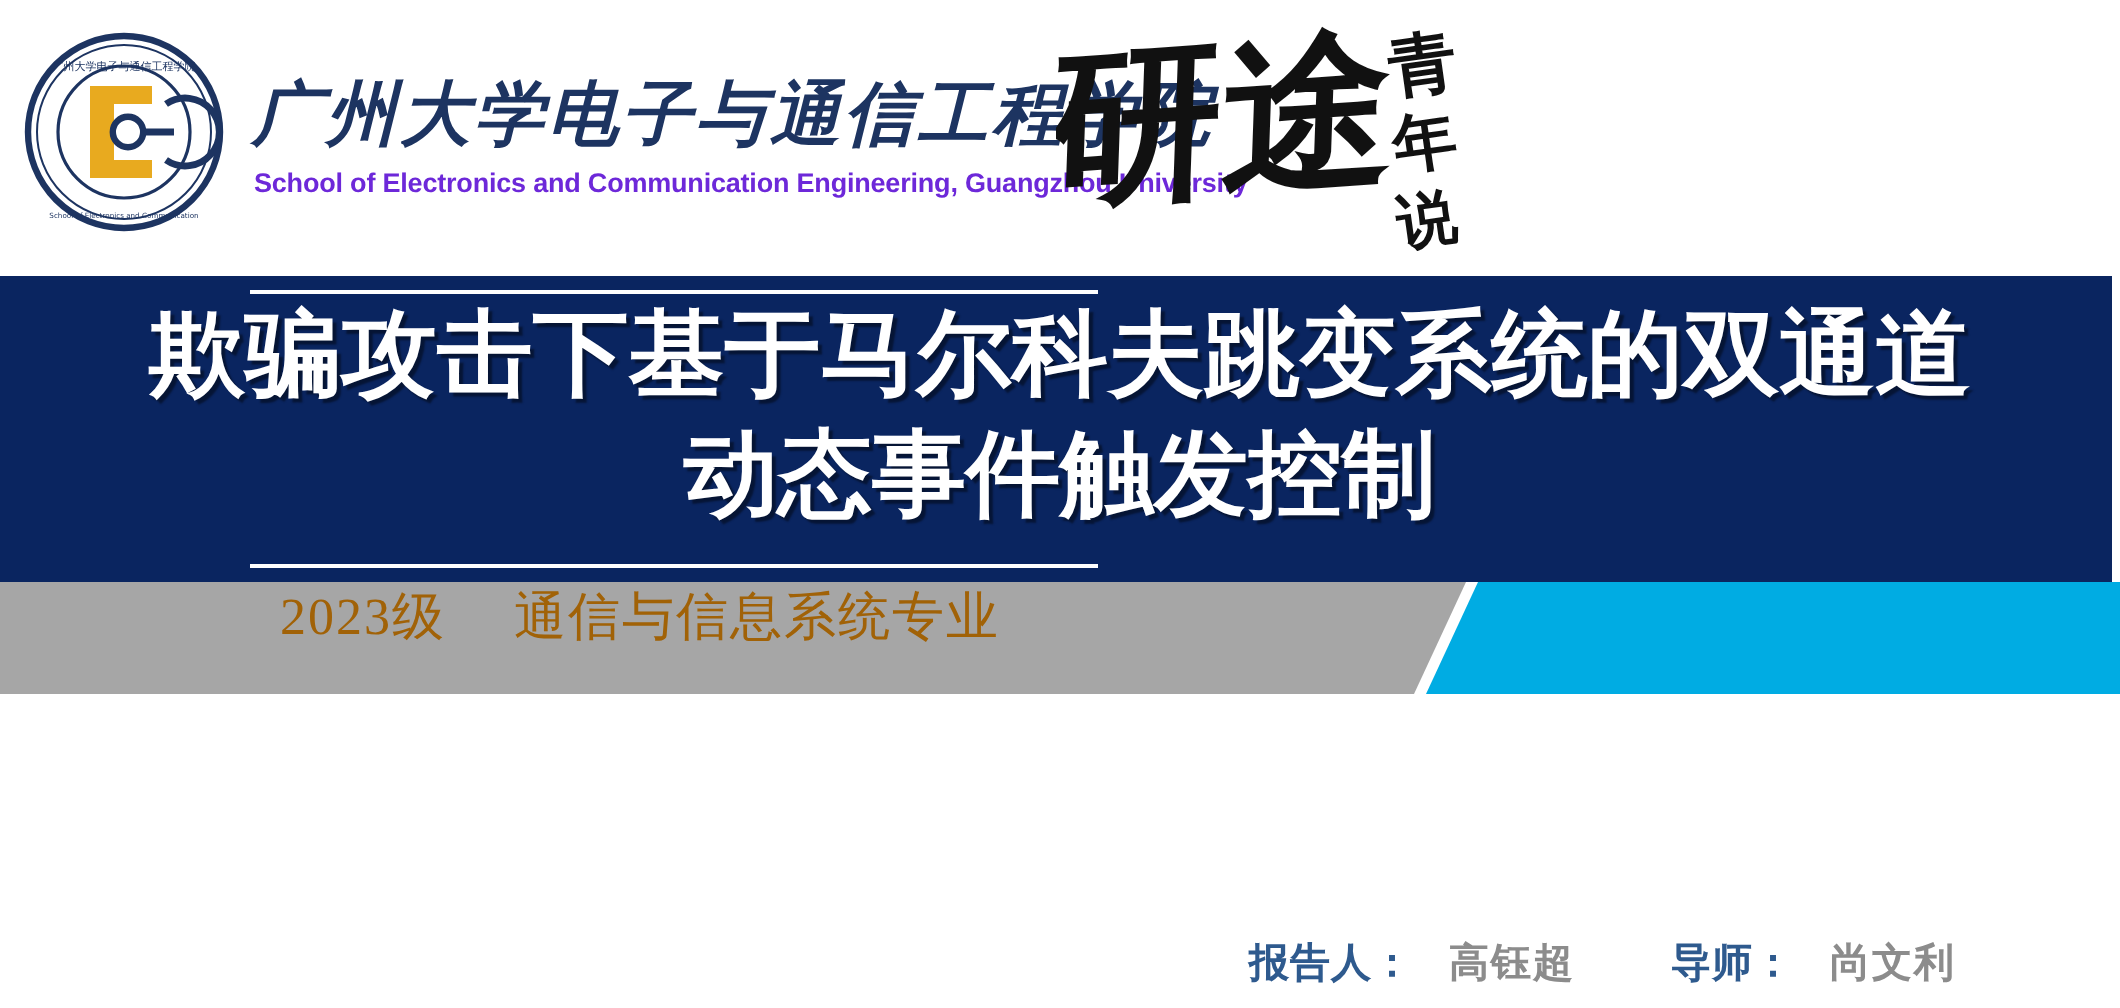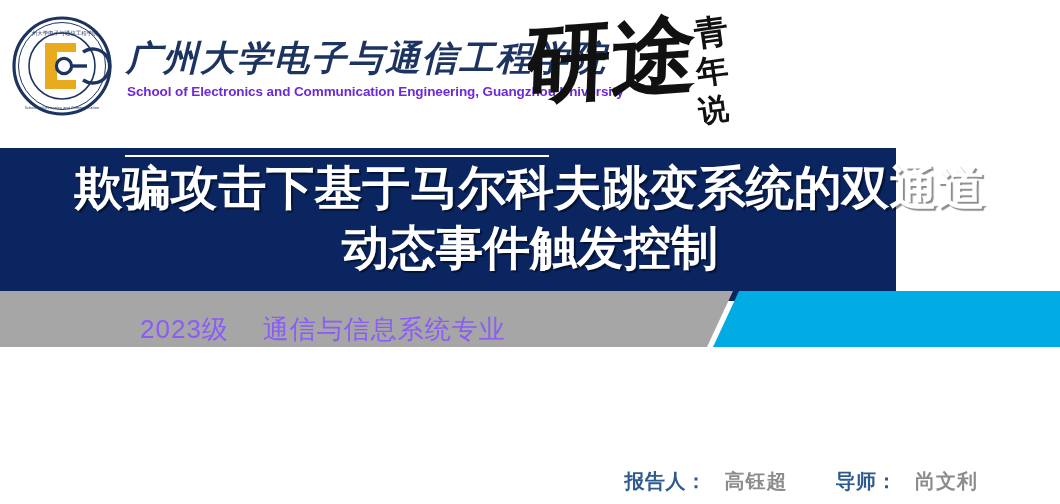--- a/index.html
+++ b/index.html
@@ -64,22 +64,22 @@
     left: 528px;
     top: 2px;
     width: 250px;
     height: 132px;
   }
 
   
   .title-band {
     position: absolute;
     left: 0;
-    top: 148px;
-    width: 896px;
+    top: 138px;
+    width: 1056px;
     height: 153px;
     background: #0a2560;
   }
   .rule {
     position: absolute;
     left: 125px;
     width: 424px;
     height: 2px;
     background: #ffffff;
   }
@@ -125,26 +125,26 @@
     width: 1060px; height: 56px;
     background: #00ace3;
     clip-path: polygon(739px 0, 1060px 0, 1060px 56px, 713px 56px);
   }
   .band-text {
     position: absolute;
     left: 140px;
     top: 0;
     height: 56px;
     display: flex;
-    align-items: flex-end;
-    color: #8b5cf6;
+    align-items: flex-start;
+    color: #a16207;
     font-size: 26px;
     letter-spacing: 1px;
     white-space: nowrap;
-    font-family: Liberation Sans, sans-serif;
+    font-family: Liberation Serif, serif;
   }
   .band-gap { display: inline-block; width: 34px; }
 
   
   .footer {
     position: absolute;
     left: 0;
     top: 458px;
     width: 1060px;
     height: 46px;

